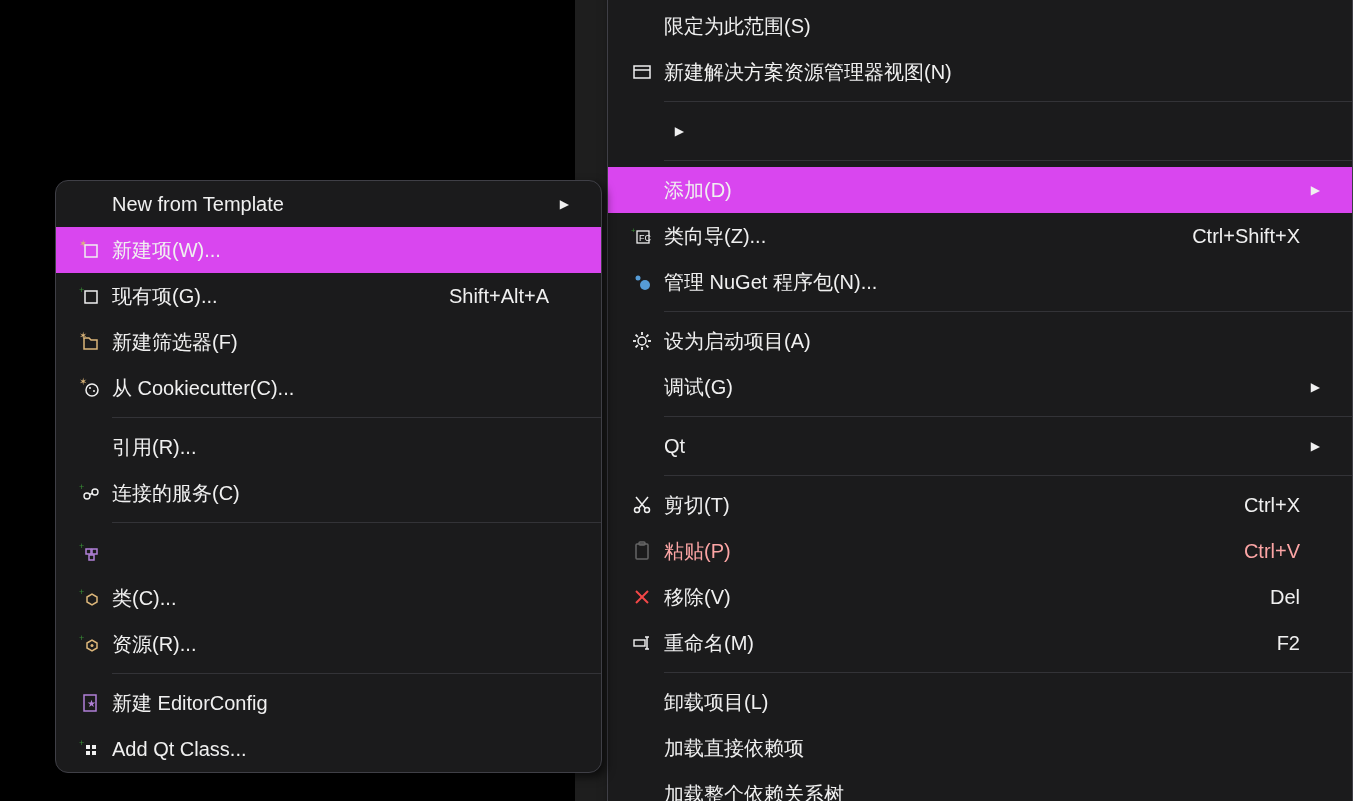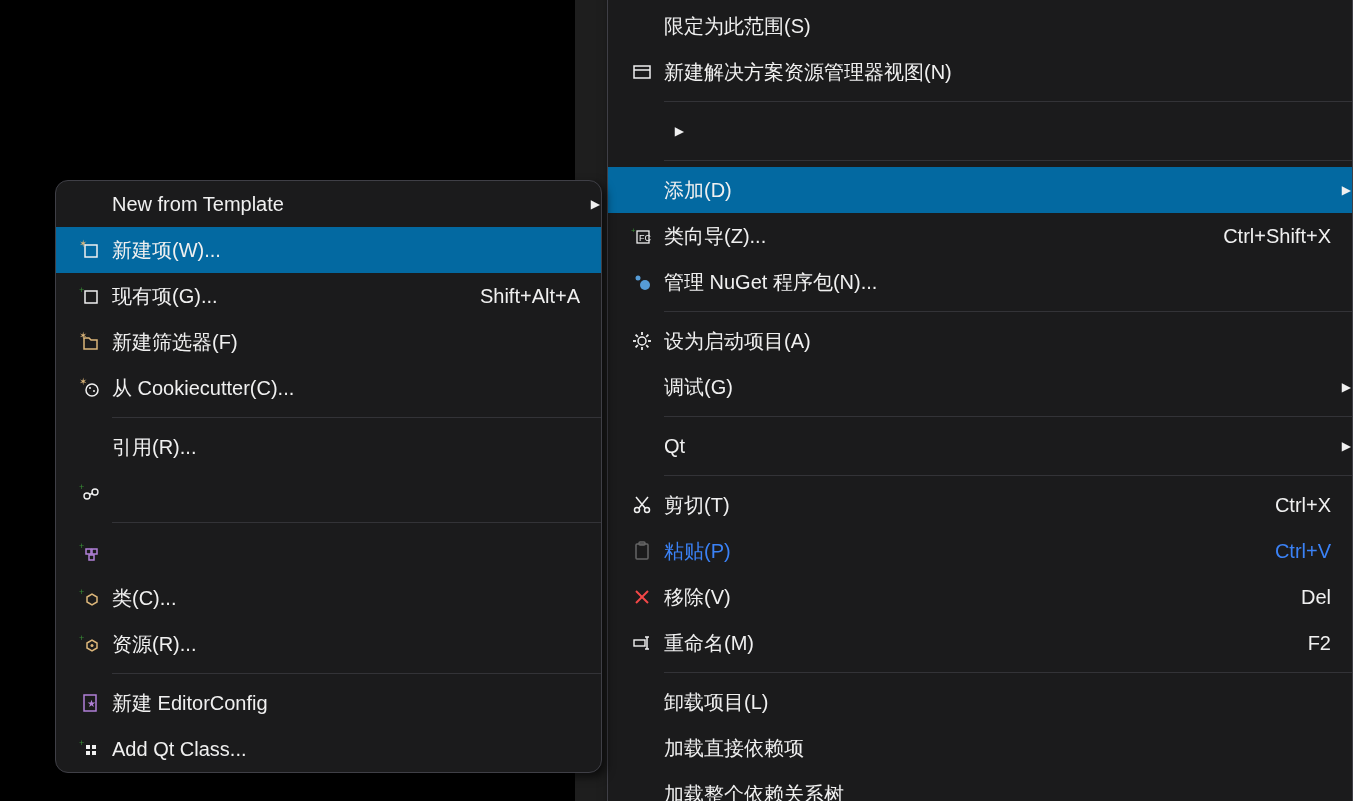--- a/index.html
+++ b/index.html
@@ -36,26 +36,26 @@
     left: 55px;
     top: 180px;
     width: 547px;
     border-radius: 13px;
   }
   .item {
     display: flex;
     align-items: center;
     height: 46px;
     padding-left: 12px;
-    padding-right: 1px;
+    padding-right: 32px;
     font-size: 20px;
     cursor: default;
   }
-  .item.highlight { background: #0369a1; }
-  .item.disabled { color: #3b82f6; }
+  .item.highlight { background: #d946ef; }
+  .item.disabled { color: #fca5a5; }
   .icon-col {
     width: 44px;
     height: 100%;
     display: flex;
     align-items: center;
     justify-content: center;
     flex-shrink: 0;
   }
   .label-col {
     flex: 1;
@@ -293,20 +293,21 @@
     </div>
     <div class="item">
       <div class="icon-col">
         <svg width="22" height="22" viewBox="0 0 22 22">
           <text x="0" y="8" font-size="9" fill="#388a34">+</text>
           <circle cx="8" cy="14" r="3" fill="none" stroke="#f0f0f0" stroke-width="1.4"></circle>
           <circle cx="16" cy="10" r="3" fill="none" stroke="#f0f0f0" stroke-width="1.4"></circle>
           <line x1="10" y1="13" x2="14" y2="11" stroke="#f0f0f0" stroke-width="1.4"></line>
         </svg>
       </div>
+      <div class="label-col">连接的服务(C)</div>
       <div class="arrow-col"></div>
     </div>
     <div class="sep"></div>
     <div class="item">
       <div class="icon-col">
         <svg width="22" height="22" viewBox="0 0 22 22">
           <text x="0" y="8" font-size="9" fill="#388a34">+</text>
           <rect x="7" y="8" width="5" height="5" fill="none" stroke="#b180d7" stroke-width="1.5"></rect>
           <rect x="13" y="8" width="5" height="5" fill="none" stroke="#b180d7" stroke-width="1.5"></rect>
           <rect x="10" y="14" width="5" height="5" fill="none" stroke="#b180d7" stroke-width="1.5"></rect>

